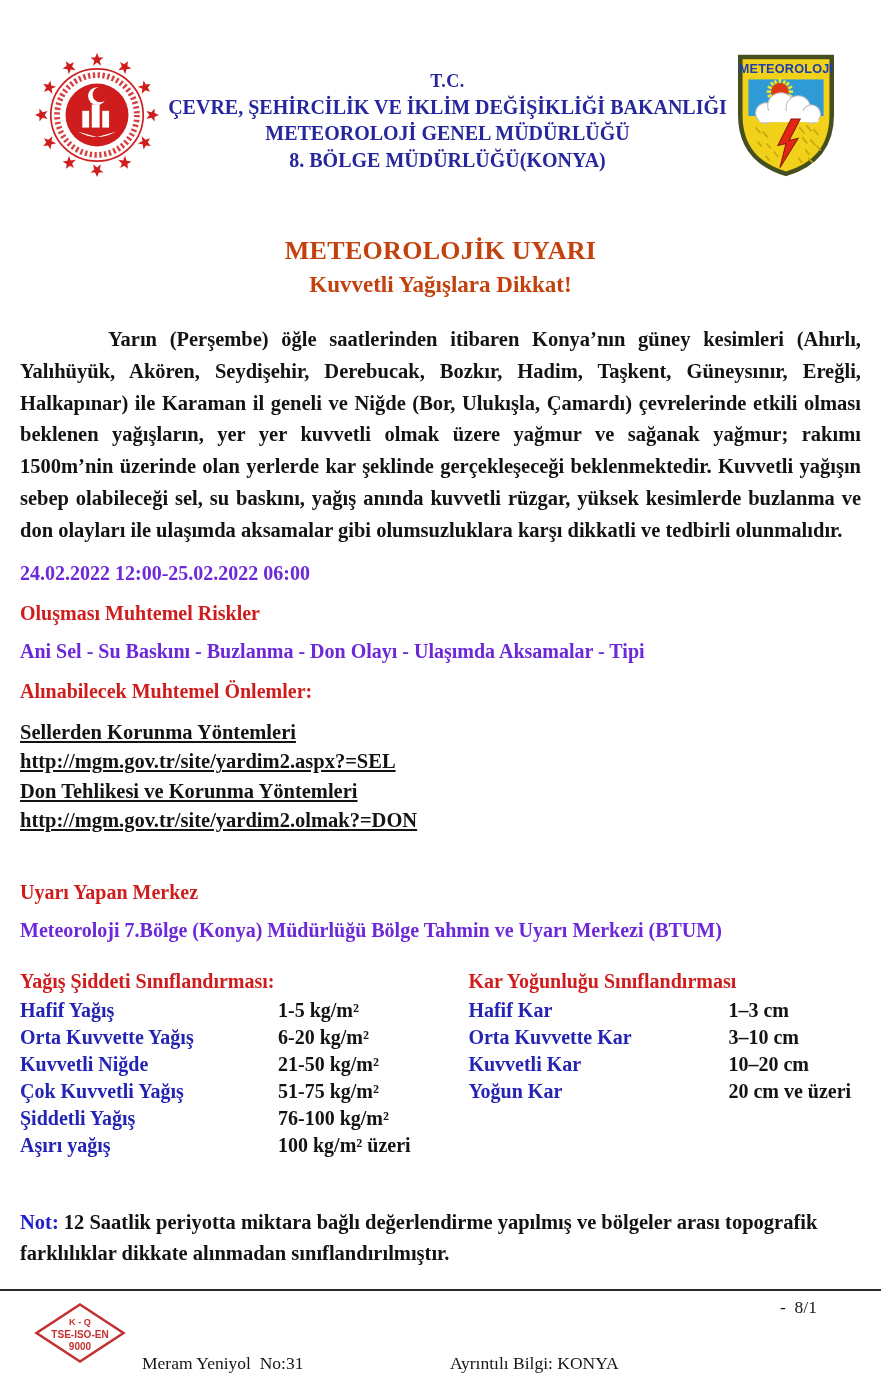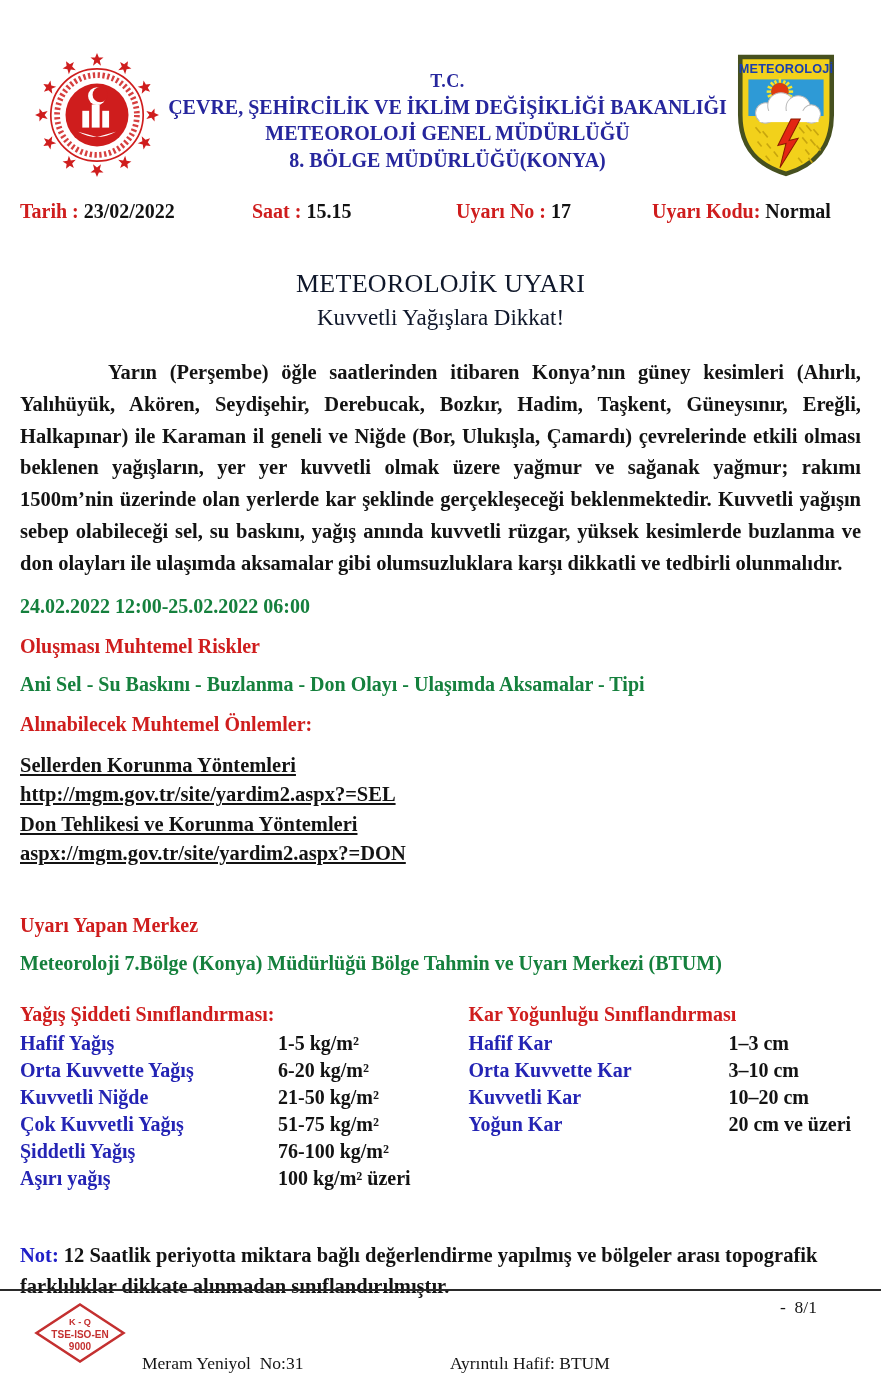--- a/index.html
+++ b/index.html
@@ -42,37 +42,37 @@
     font-size: 20px;
     font-weight: bold;
   }
   .meta-item { white-space: pre; }
   .meta-item .lbl { color: #cf1d1d; }
   .meta-item .val { color: #121212; }
   .m1 { width: 232px; }
   .m2 { width: 204px; }
   .m3 { width: 196px; }
   
-  .doc-title { text-align: center; margin-top: 46px; color: #0f172a; font-weight: normal; }
+  .doc-title { text-align: center; margin-top: 58px; color: #c2410c; font-weight: bold; }
   .dt-l1 { font-size: 26px; letter-spacing: 0.3px; }
   .dt-l2 { font-size: 23px; margin-top: 6px; }
   
   .body-par {
     margin: 26px 20px 0 20px;
     font-size: 20.5px;
     font-weight: bold;
     text-align: justify;
     text-indent: 88px;
     line-height: 1.55;
     color: #131313;
   }
   
   .sec { padding: 0 20px; font-weight: bold; }
   .sec-heading { color: #cf1d1d; font-size: 20px; }
-  .sec-value   { color: #15803d; font-size: 20px; }
+  .sec-value   { color: #6d28d9; font-size: 20px; }
   .s-baslama   { margin-top: 16px; }
   .s-baslama .sec-value { margin-top: 7px; }
   .s-riskler   { margin-top: 17px; }
   .s-riskler .sec-value { margin-top: 15px; }
   .s-onlemler  { margin-top: 17px; }
   .links-block { margin-top: 15px; font-size: 20.5px; line-height: 1.42; color: #131313; text-decoration: underline; }
   .links-block .link-line { display: block; color: #131313; text-decoration: none; }
   .s-merkez    { margin-top: 46px; }
   .s-merkez .sec-value { margin-top: 15px; }
   
@@ -184,26 +184,20 @@
         <rect x="24" y="58" width="58" height="11" fill="#ffffff" stroke="none"></rect>
       </g>
       <g stroke="#c8a60e" stroke-width="1.6">
         <path d="M63,74 l5,6 M70,72 l5,6 M77,76 l5,6 M66,84 l5,6 M74,86 l5,6 M80,92 l4,5 M69,96 l4,5 M62,104 l4,5 M72,104 l4,5"></path>
         <path d="M20,74 l5,6 M27,78 l5,6 M22,88 l4,5 M31,90 l4,5 M38,98 l4,5 M30,102 l4,5"></path>
       </g>
       <polygon points="55,66 42,92 50,90 44,114 62,85 53,87 64,66" fill="#e32613" stroke="#8a1a00" stroke-width="1"></polygon>
     </svg>
   </div>
 
-  <div class="meta-row">
-    <div class="meta-item m1"><span class="lbl">Tarih : </span><span class="val">23/02/2022</span></div>
-    <div class="meta-item m2"><span class="lbl">Saat : </span><span class="val">15.15</span></div>
-    <div class="meta-item m3"><span class="lbl">Uyarı No : </span><span class="val">17</span></div>
-    <div class="meta-item m4"><span class="lbl">Uyarı Kodu: </span><span class="val">Normal</span></div>
-  </div>
 
   <div class="doc-title">
     <div class="dt-l1">METEOROLOJİK UYARI</div>
     <div class="dt-l2">Kuvvetli Yağışlara Dikkat!</div>
   </div>
 
   <p class="body-par">Yarın (Perşembe) öğle saatlerinden itibaren Konya’nın güney kesimleri (Ahırlı, Yalıhüyük, Akören, Seydişehir, Derebucak, Bozkır, Hadim, Taşkent, Güneysınır, Ereğli, Halkapınar) ile Karaman il geneli ve Niğde (Bor, Ulukışla, Çamardı) çevrelerinde etkili olması beklenen yağışların, yer yer kuvvetli olmak üzere yağmur ve sağanak yağmur; rakımı 1500m’nin üzerinde olan yerlerde kar şeklinde gerçekleşeceği beklenmektedir. Kuvvetli yağışın sebep olabileceği sel, su baskını, yağış anında kuvvetli rüzgar, yüksek kesimlerde buzlanma ve don olayları ile ulaşımda aksamalar gibi olumsuzluklara karşı dikkatli ve tedbirli olunmalıdır.</p>
 
   <div class="sec s-baslama">
     <div class="sec-value">24.02.2022 12:00-25.02.2022 06:00</div>
@@ -213,21 +207,21 @@
     <div class="sec-heading">Oluşması Muhtemel Riskler</div>
     <div class="sec-value">Ani Sel - Su Baskını - Buzlanma - Don Olayı - Ulaşımda Aksamalar - Tipi</div>
   </div>
 
   <div class="sec s-onlemler">
     <div class="sec-heading">Alınabilecek Muhtemel Önlemler:</div>
     <div class="links-block">
       <span class="link-line">Sellerden Korunma Yöntemleri</span>
       <a class="link-line" href="#">http://mgm.gov.tr/site/yardim2.aspx?=SEL</a>
       <span class="link-line">Don Tehlikesi ve Korunma Yöntemleri</span>
-      <a class="link-line" href="#">aspx://mgm.gov.tr/site/yardim2.aspx?=DON</a>
+      <a class="link-line" href="#">http://mgm.gov.tr/site/yardim2.olmak?=DON</a>
     </div>
   </div>
 
   <div class="sec s-merkez">
     <div class="sec-heading">Uyarı Yapan Merkez</div>
     <div class="sec-value">Meteoroloji 7.Bölge (Konya) Müdürlüğü Bölge Tahmin ve Uyarı Merkezi (BTUM)</div>
   </div>
 
   <div class="tables-row">
 
@@ -294,20 +288,20 @@
     </svg>
 
     <div class="f-address">
       <div>Meram Yeniyol  No:31</div>
       
       
       
     </div>
 
     <div class="f-info">
-      <div>Ayrıntılı Hafif: BTUM</div>
+      <div>Ayrıntılı Bilgi: KONYA</div>
       
     </div>
 
     <div class="f-page">-  8/1</div>
   </div>
 
 </div>
 
 </body></html>

